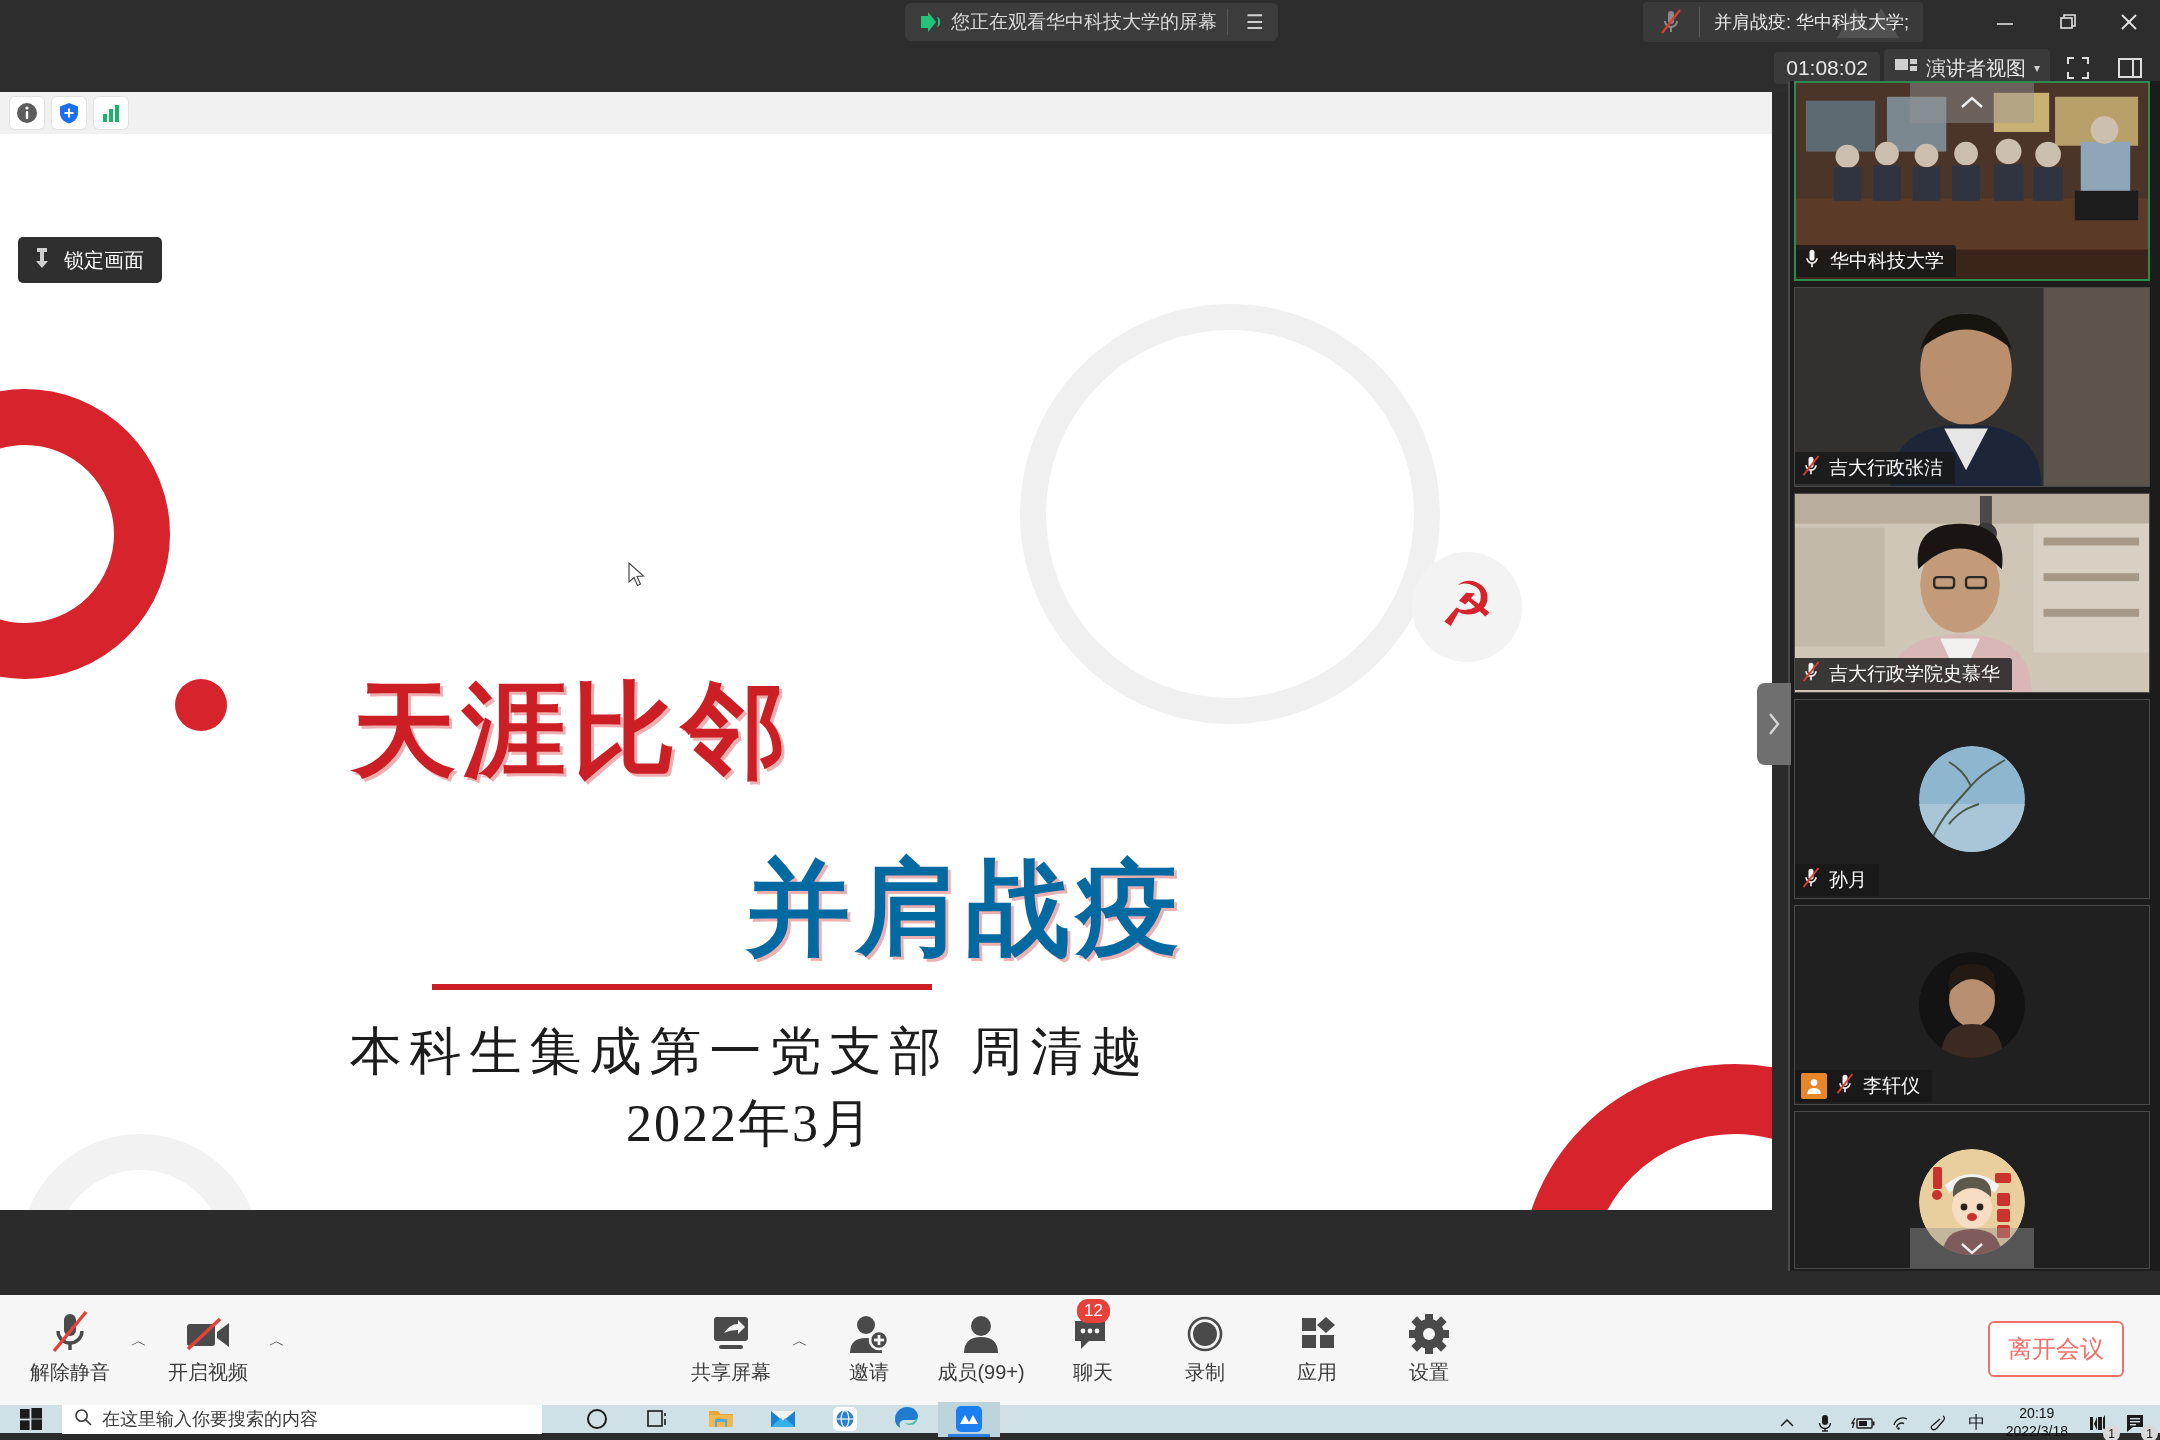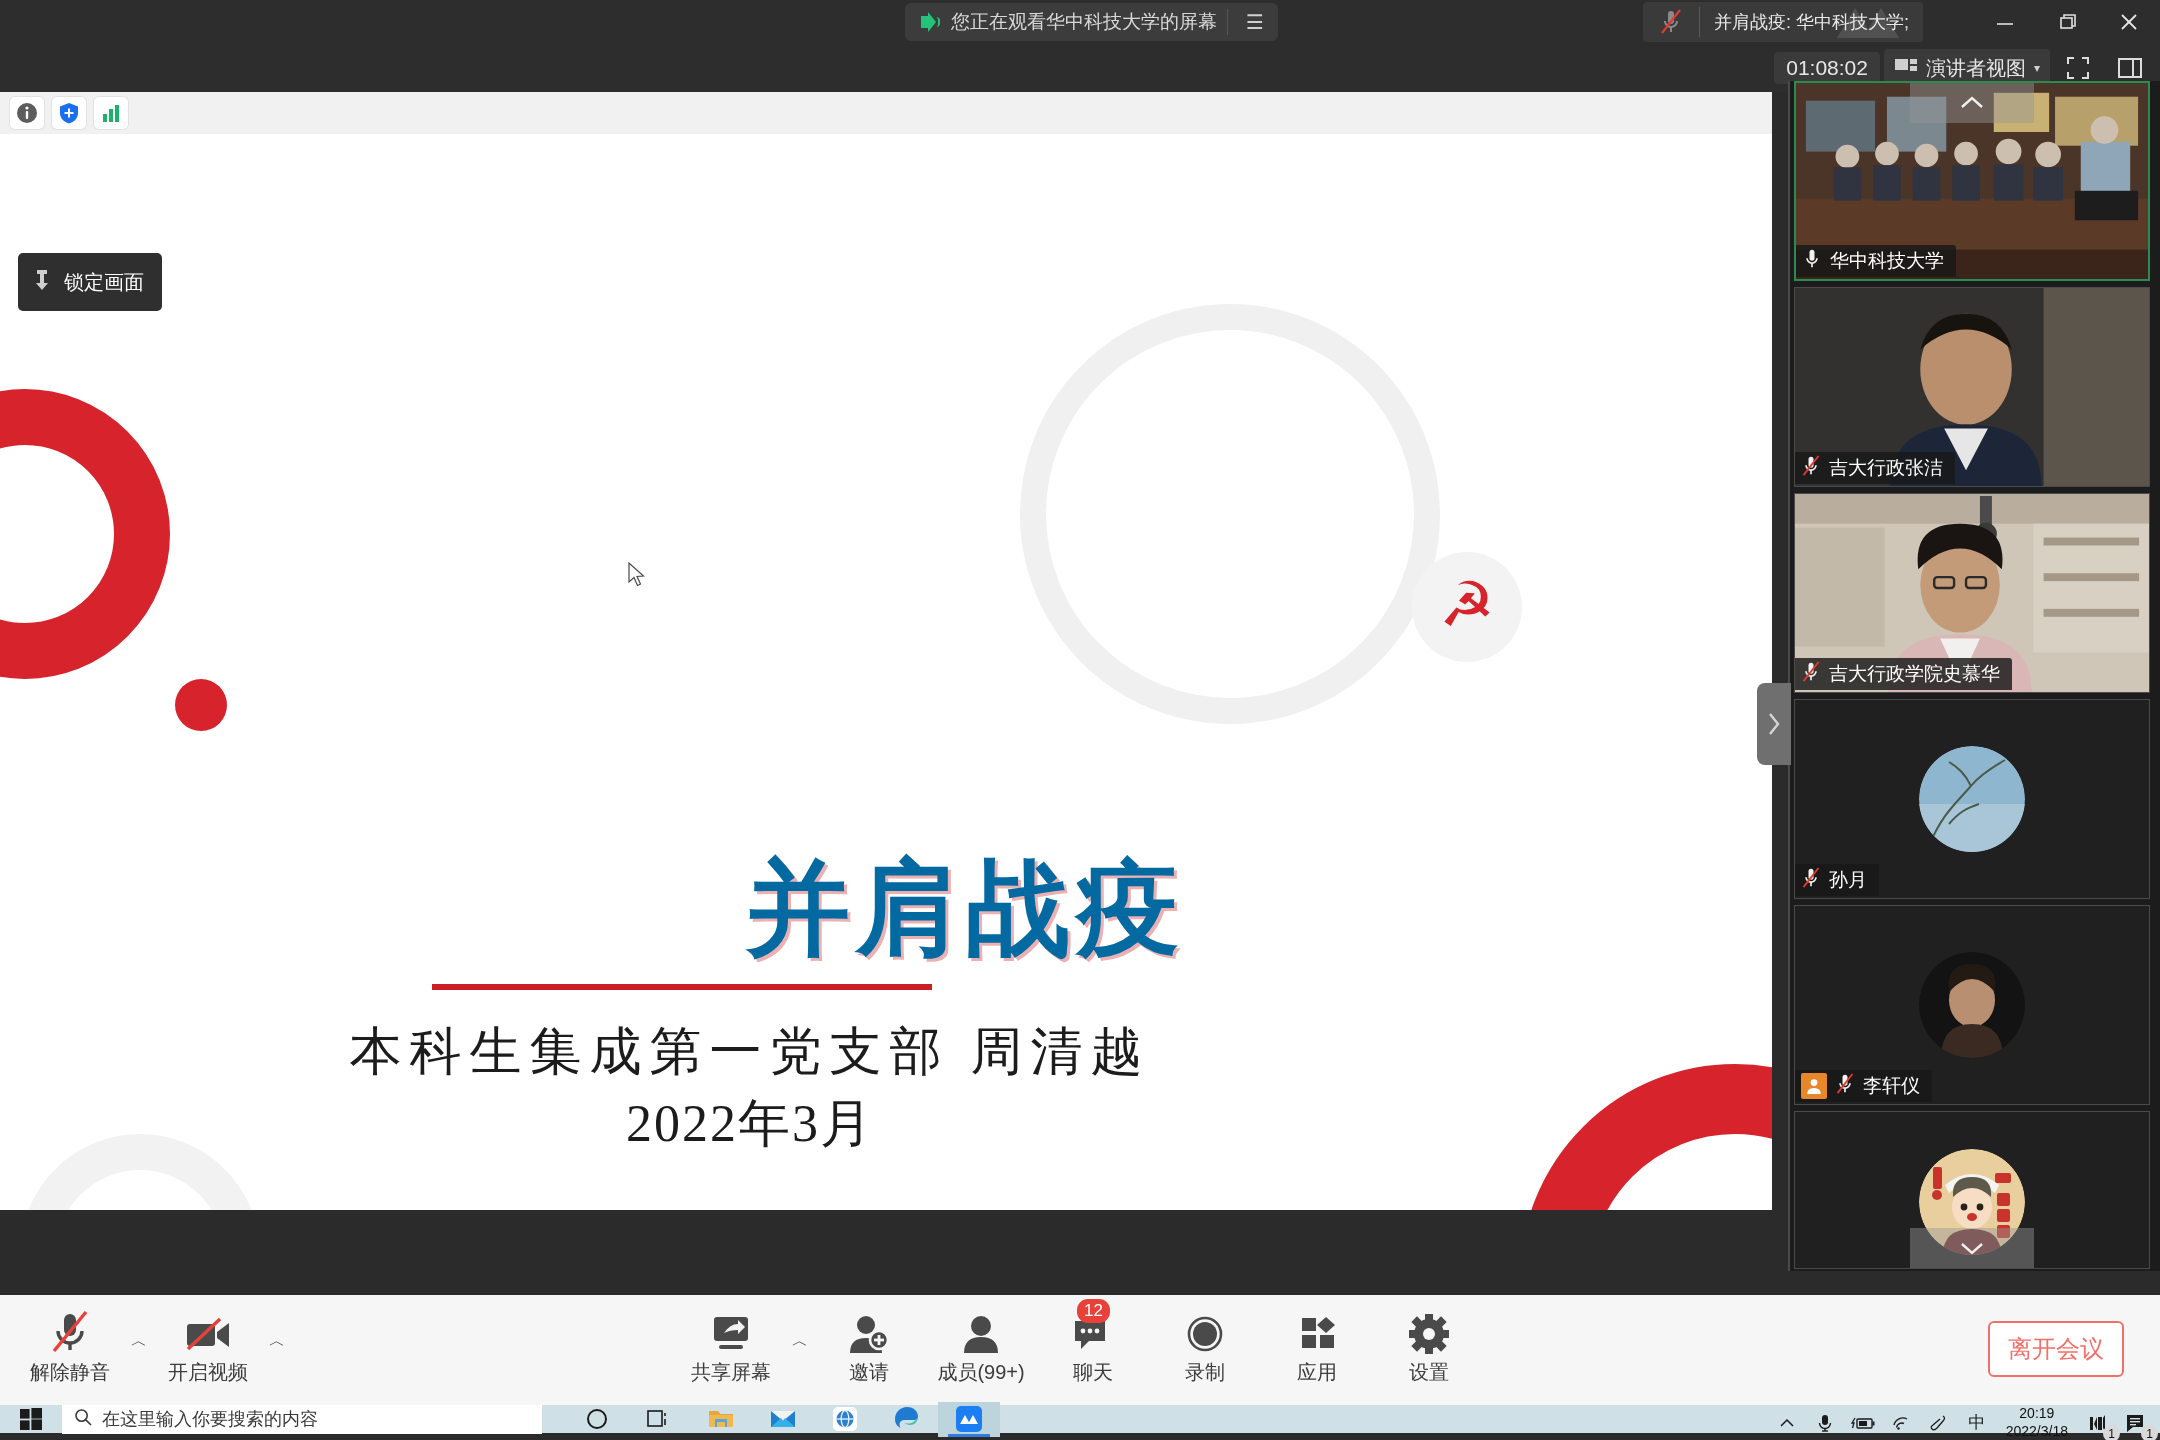--- a/index.html
+++ b/index.html
@@ -82,23 +82,22 @@
   .si { width:34px; height:32px; background:#fff; border-radius:5px; display:flex; align-items:center; justify-content:center; box-shadow:0 0 0 1px #e2e2e2; }
 
   
   .stage {
     position:absolute; left:0; top:134px; width:1772px; height:1076px;
     background:#fff; overflow:hidden;
   }
   .lockbtn {
     position:absolute; left:18px; top:103px; z-index:30;
     background:#2f2f2f; color:#fff; border-radius:5px;
-    height:58px; display:flex; align-items:center; gap:12px; padding:0 18px 0 14px;
+    height:46px; display:flex; align-items:center; gap:12px; padding:0 18px 0 14px;
     font-size:20px;
-    margin-top:16px;
   }
   .pin { font-size:20px; }
 
   .slide { position:absolute; left:0; top:0; width:1772px; height:1076px; background:#fff; }
   
   .ring-red-left {
     position:absolute; left:-120px; top:255px; width:290px; height:290px;
     border:56px solid #d6232c; border-radius:50%;
   }
   .dot-red { position:absolute; left:175px; top:545px; width:52px; height:52px; background:#d6232c; border-radius:50%; }
@@ -309,20 +308,21 @@
       <div class="ring-red-left"></div>
       <div class="dot-red"></div>
       <div class="ring-gray-top"></div>
       <div class="ring-gray-bot"></div>
       <div class="ring-red-right"></div>
 
       <div class="party-badge">
         <span class="sym">☭</span>
       </div>
 
+      <div class="t-line1">天涯比邻</div>
       <div class="t-line2">并肩战疫</div>
       <div class="t-rule"></div>
       <div class="t-sub1">本科生集成第一党支部  周清越</div>
       <div class="t-sub2">2022年3月</div>
     </div>
 
     <svg class="cursor" viewBox="0 0 18 26">
       <path d="M1 1 L1 20 L6 15.5 L9.5 23.5 L12.5 22 L9 14.5 L15.5 14 Z" fill="#fafafa" stroke="#4a4a4a" stroke-width="1.2"></path>
     </svg>
 

